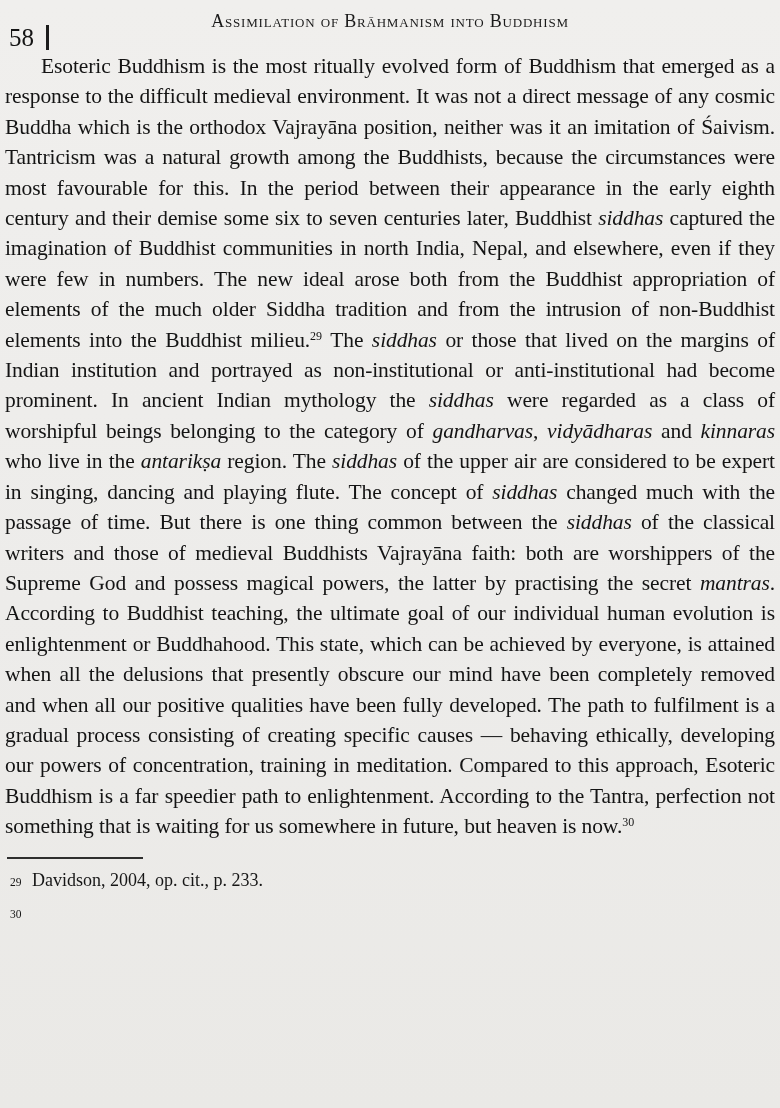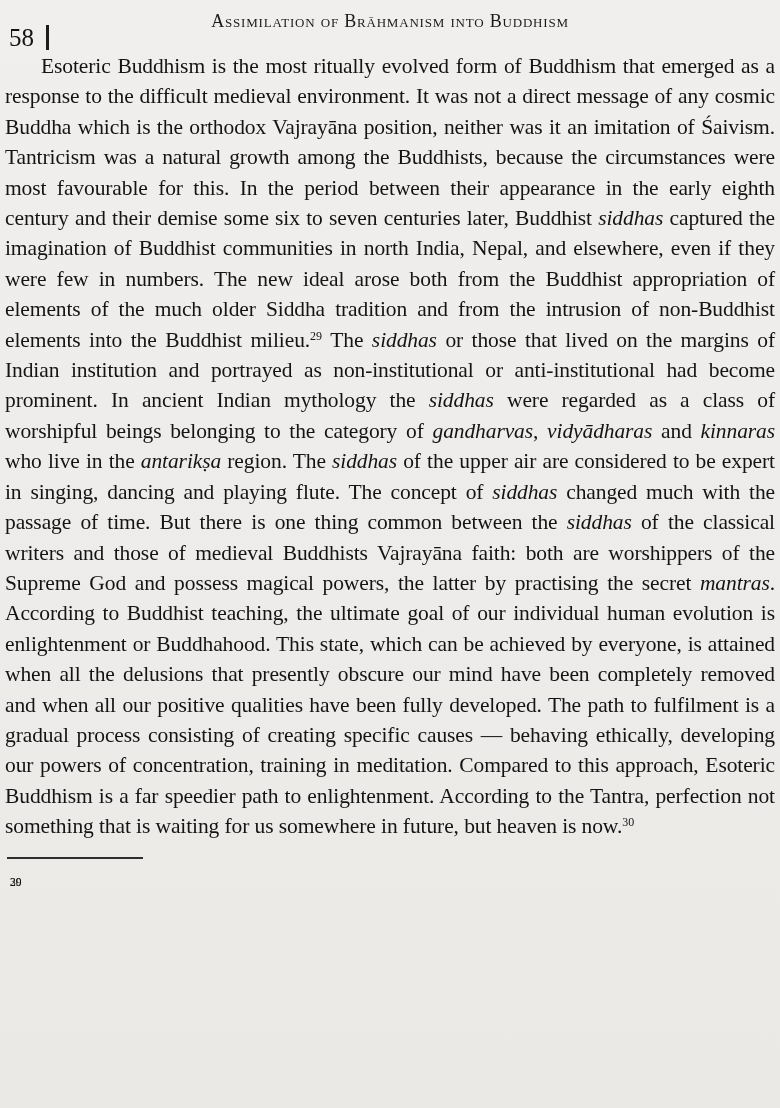--- a/index.html
+++ b/index.html
@@ -112,20 +112,21 @@
 
   <div class="body-text">
     <p class="para">Esoteric Buddhism is the most ritually evolved form of Buddhism that emerged as a response to the difficult medieval environment. It was not a direct message of any cosmic Buddha which is the orthodox Vajrayāna position, neither was it an imitation of Śaivism. Tantricism was a natural growth among the Buddhists, because the circumstances were most favourable for this. In the period between their appearance in the early eighth century and their demise some six to seven centuries later, Buddhist <i>siddhas</i> captured the imagination of Buddhist communities in north India, Nepal, and elsewhere, even if they were few in numbers. The new ideal arose both from the Buddhist appropriation of elements of the much older Siddha tradition and from the intrusion of non-Buddhist elements into the Buddhist milieu.<sup>29</sup> The <i>siddhas</i> or those that lived on the margins of Indian institution and portrayed as non-institutional or anti-institutional had become prominent. In ancient Indian mythology the <i>siddhas</i> were regarded as a class of worshipful beings belonging to the category of <i>gandharvas</i>, <i>vidyādharas</i> and <i>kinnaras</i> who live in the <i>antarikṣa</i> region. The <i>siddhas</i> of the upper air are considered to be expert in singing, dancing and playing flute. The concept of <i>siddhas</i> changed much with the passage of time. But there is one thing common between the <i>siddhas</i> of the classical writers and those of medieval Buddhists Vajrayāna faith: both are worshippers of the Supreme God and possess magical powers, the latter by practising the secret <i>mantras</i>. According to Buddhist teaching, the ultimate goal of our individual human evolution is enlightenment or Buddhahood. This state, which can be achieved by everyone, is attained when all the delusions that presently obscure our mind have been completely removed and when all our positive qualities have been fully developed. The path to fulfilment is a gradual process consisting of creating specific causes — behaving ethically, developing our powers of concentration, training in meditation. Compared to this approach, Esoteric Buddhism is a far speedier path to enlightenment. According to the Tantra, perfection not something that is waiting for us somewhere in future, but heaven is now.<sup>30</sup></p>
   </div>
 
   <div class="footnotes">
     <div class="fn-rule"></div>
 
     <div class="footnote">
       <sup class="fn-marker">29</sup>
+      <span class="fn-text">Davidson, 2004, op. cit., p. 233.</span>
     </div>
 
     <div class="footnote">
       <sup class="fn-marker">30</sup>
     </div>
   </div>
 
 </div>
 
 </body></html>

